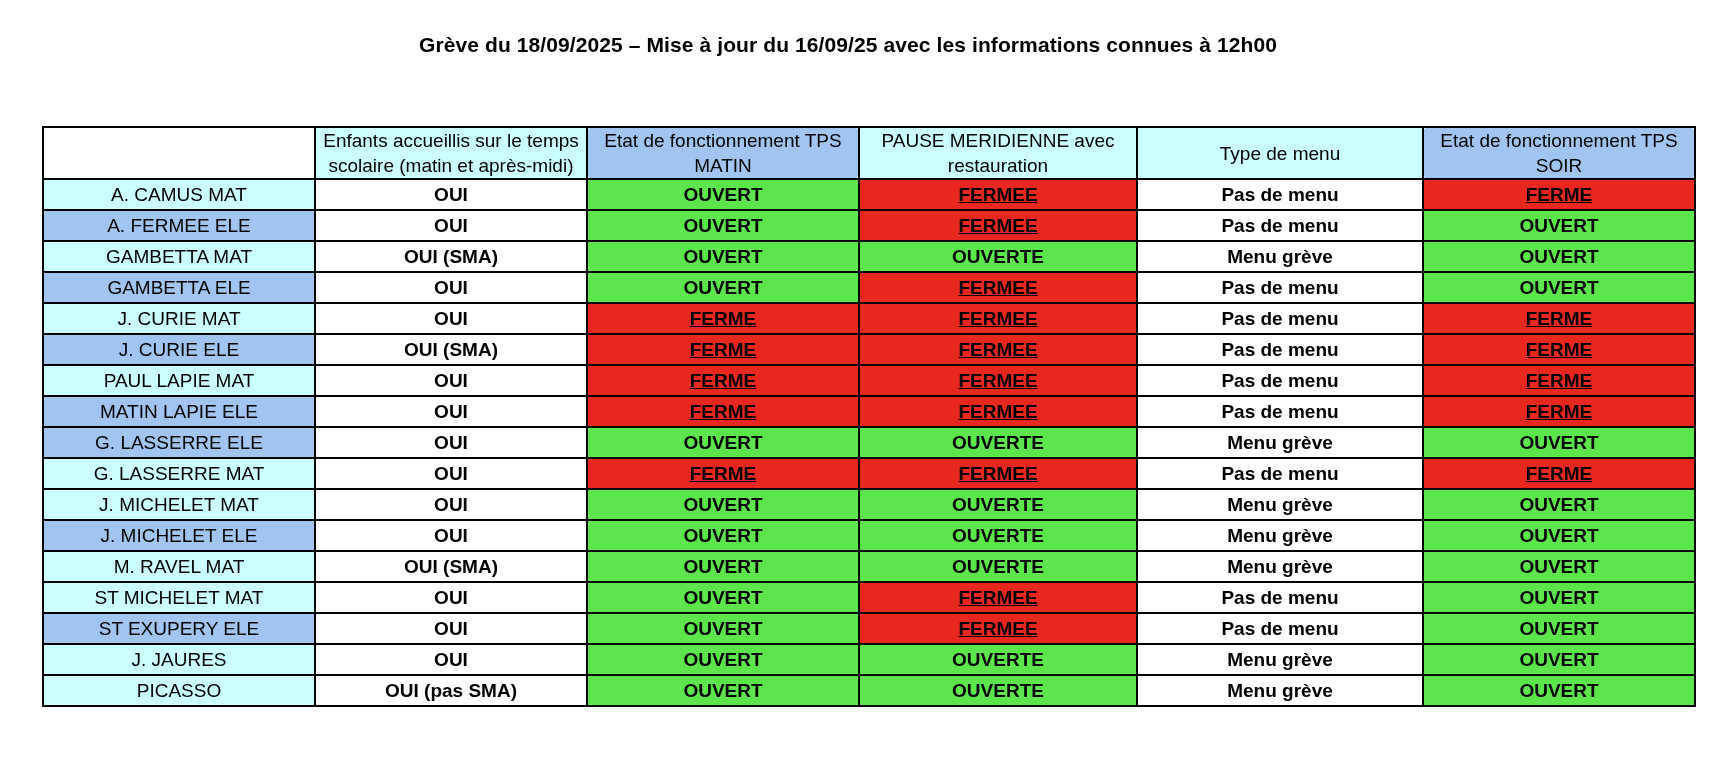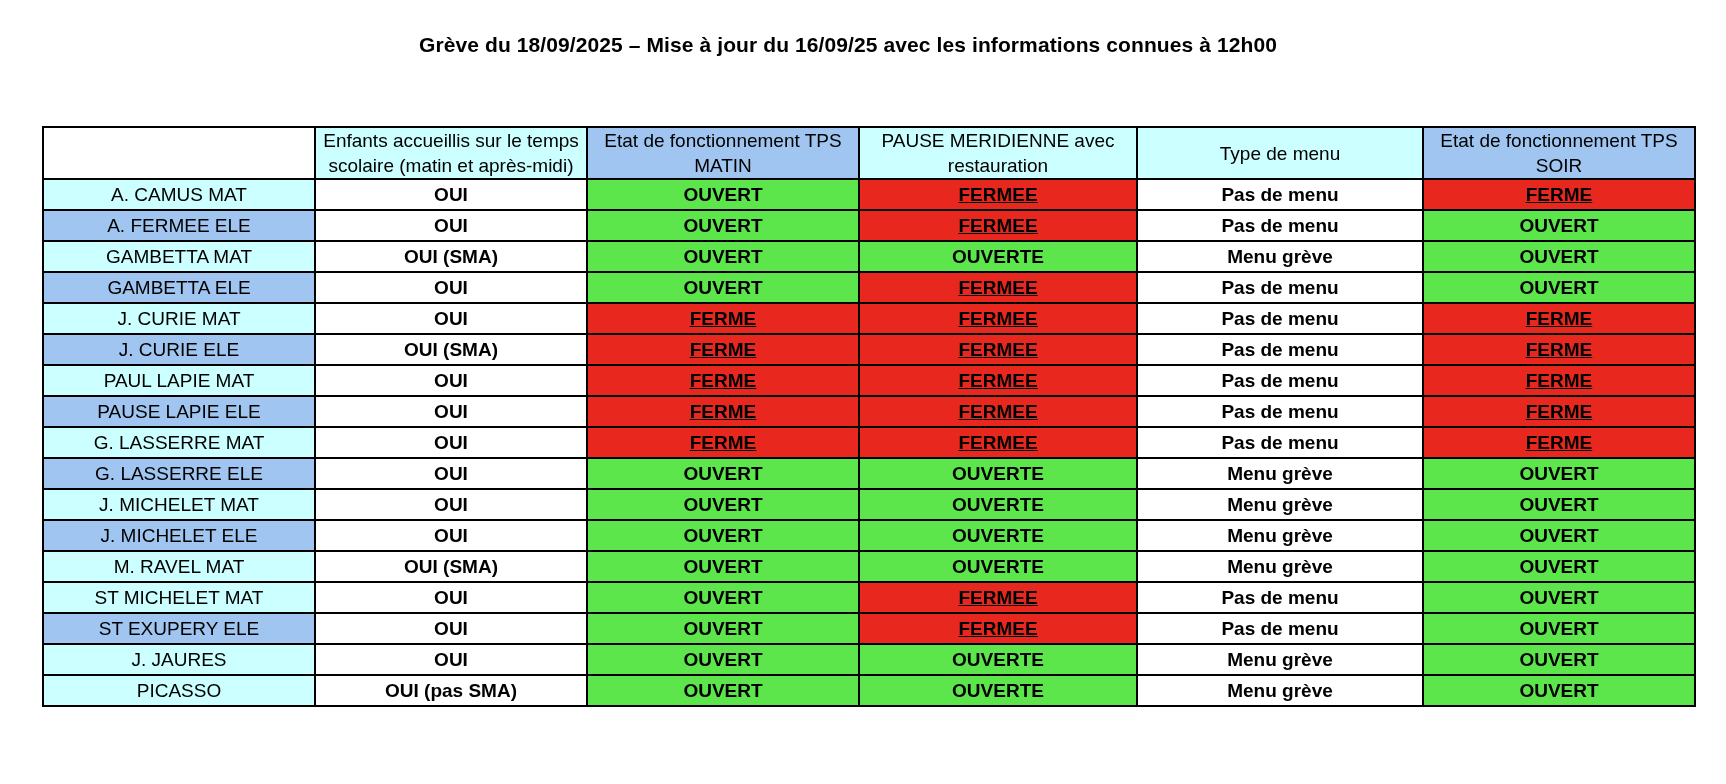--- a/index.html
+++ b/index.html
@@ -55,21 +55,21 @@
     font-weight: normal;
     font-size: 19px;
     line-height: 25px;
     padding: 2px 6px;
   }
   th.blank {
     border: none;
     background: transparent;
   }
   th.h-lightblue { background: #ccffff; }
-  th.h-blue { background: #9fc5f0; }
+  th.h-blue { background: #9fc5f0; border-radius: 6px; }
 
   td.name {
     text-align: left;
     padding-left: 7px;
     font-size: 19px;
   }
   td.name.pale { background: #ccffff; }
   td.name.blue { background: #9fc5f0; }
 
   td.val {
@@ -155,42 +155,42 @@
         </tr>
         <tr>
           <td class="name pale">PAUL LAPIE MAT</td>
           <td class="val white">OUI</td>
           <td class="val red">FERME</td>
           <td class="val red">FERMEE</td>
           <td class="val white">Pas de menu</td>
           <td class="val red">FERME</td>
         </tr>
         <tr>
-          <td class="name blue">PAUSE LAPIE ELE</td>
-          <td class="val white">OUI</td>
-          <td class="val red">FERME</td>
-          <td class="val red">FERMEE</td>
-          <td class="val white">Pas de menu</td>
-          <td class="val red">FERME</td>
+          <td class="name blue">MATIN LAPIE ELE</td>
+          <td class="val white">OUI</td>
+          <td class="val red">FERME</td>
+          <td class="val red">FERMEE</td>
+          <td class="val white">Pas de menu</td>
+          <td class="val red">FERME</td>
+        </tr>
+        <tr>
+          <td class="name blue">G. LASSERRE ELE</td>
+          <td class="val white">OUI</td>
+          <td class="val green">OUVERT</td>
+          <td class="val green">OUVERTE</td>
+          <td class="val white">Menu grève</td>
+          <td class="val green">OUVERT</td>
         </tr>
         <tr>
           <td class="name pale">G. LASSERRE MAT</td>
           <td class="val white">OUI</td>
           <td class="val red">FERME</td>
           <td class="val red">FERMEE</td>
           <td class="val white">Pas de menu</td>
           <td class="val red">FERME</td>
-        </tr>
-        <tr>
-          <td class="name blue">G. LASSERRE ELE</td>
-          <td class="val white">OUI</td>
-          <td class="val green">OUVERT</td>
-          <td class="val green">OUVERTE</td>
-          <td class="val white">Menu grève</td>
-          <td class="val green">OUVERT</td>
         </tr>
         <tr>
           <td class="name pale">J. MICHELET MAT</td>
           <td class="val white">OUI</td>
           <td class="val green">OUVERT</td>
           <td class="val green">OUVERTE</td>
           <td class="val white">Menu grève</td>
           <td class="val green">OUVERT</td>
         </tr>
         <tr>

